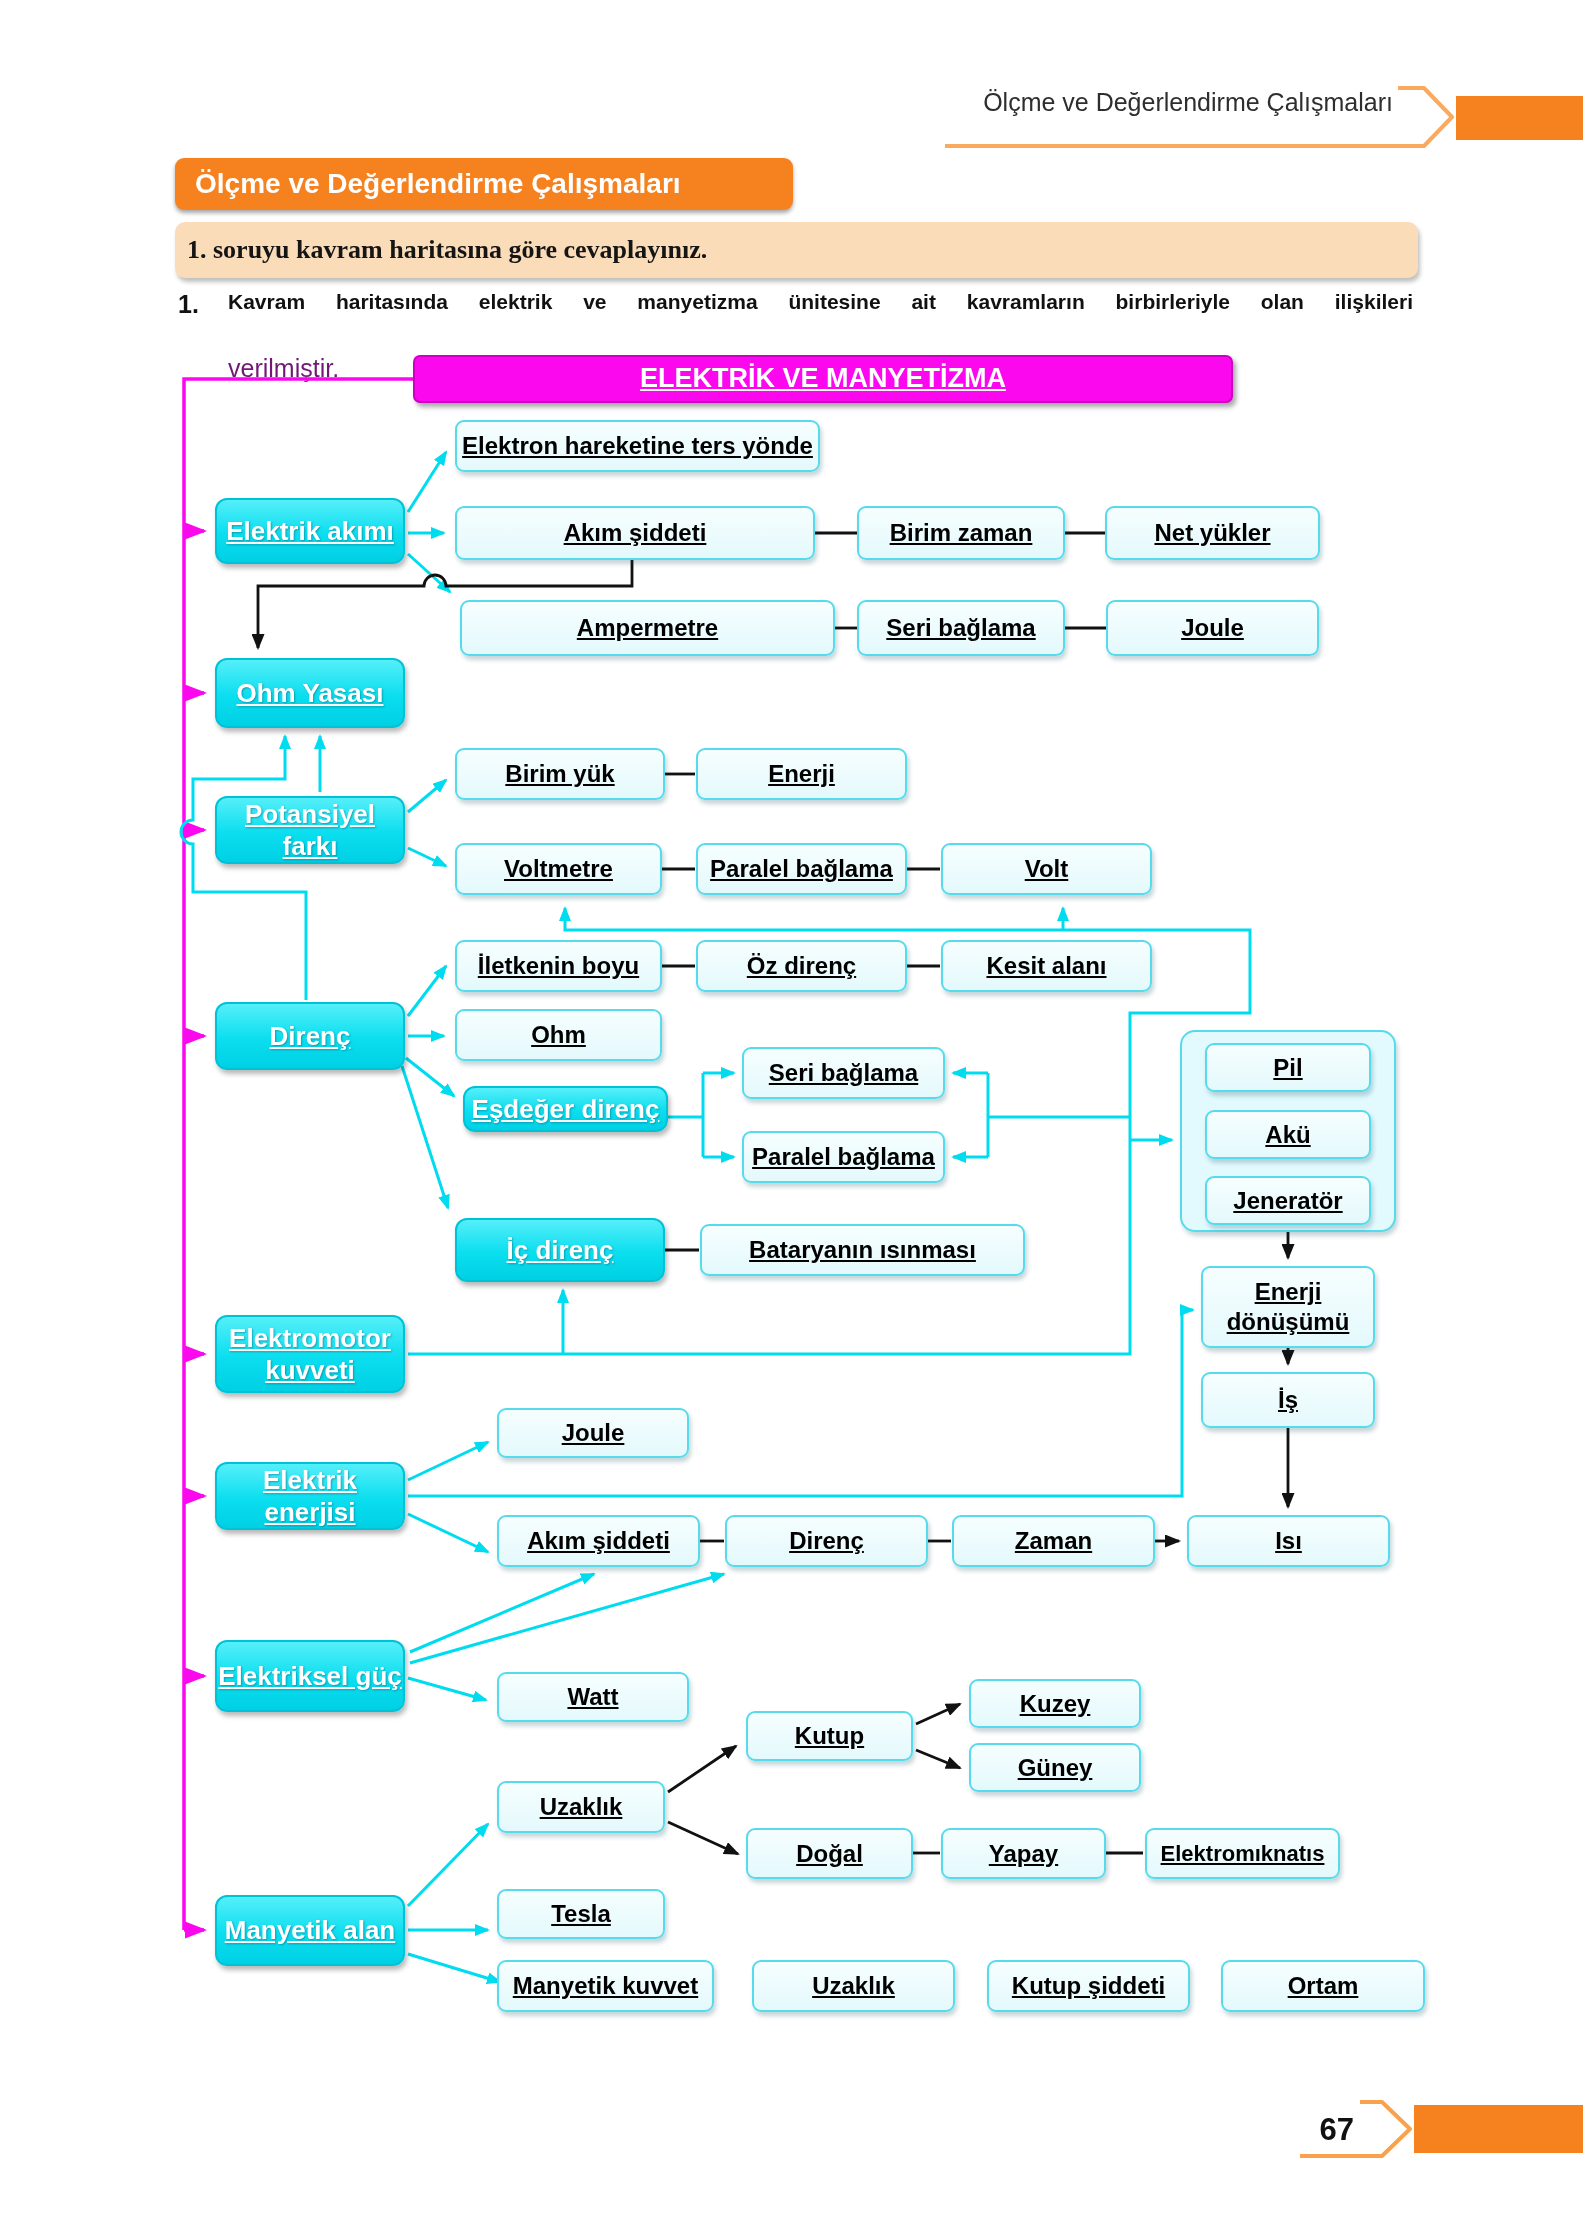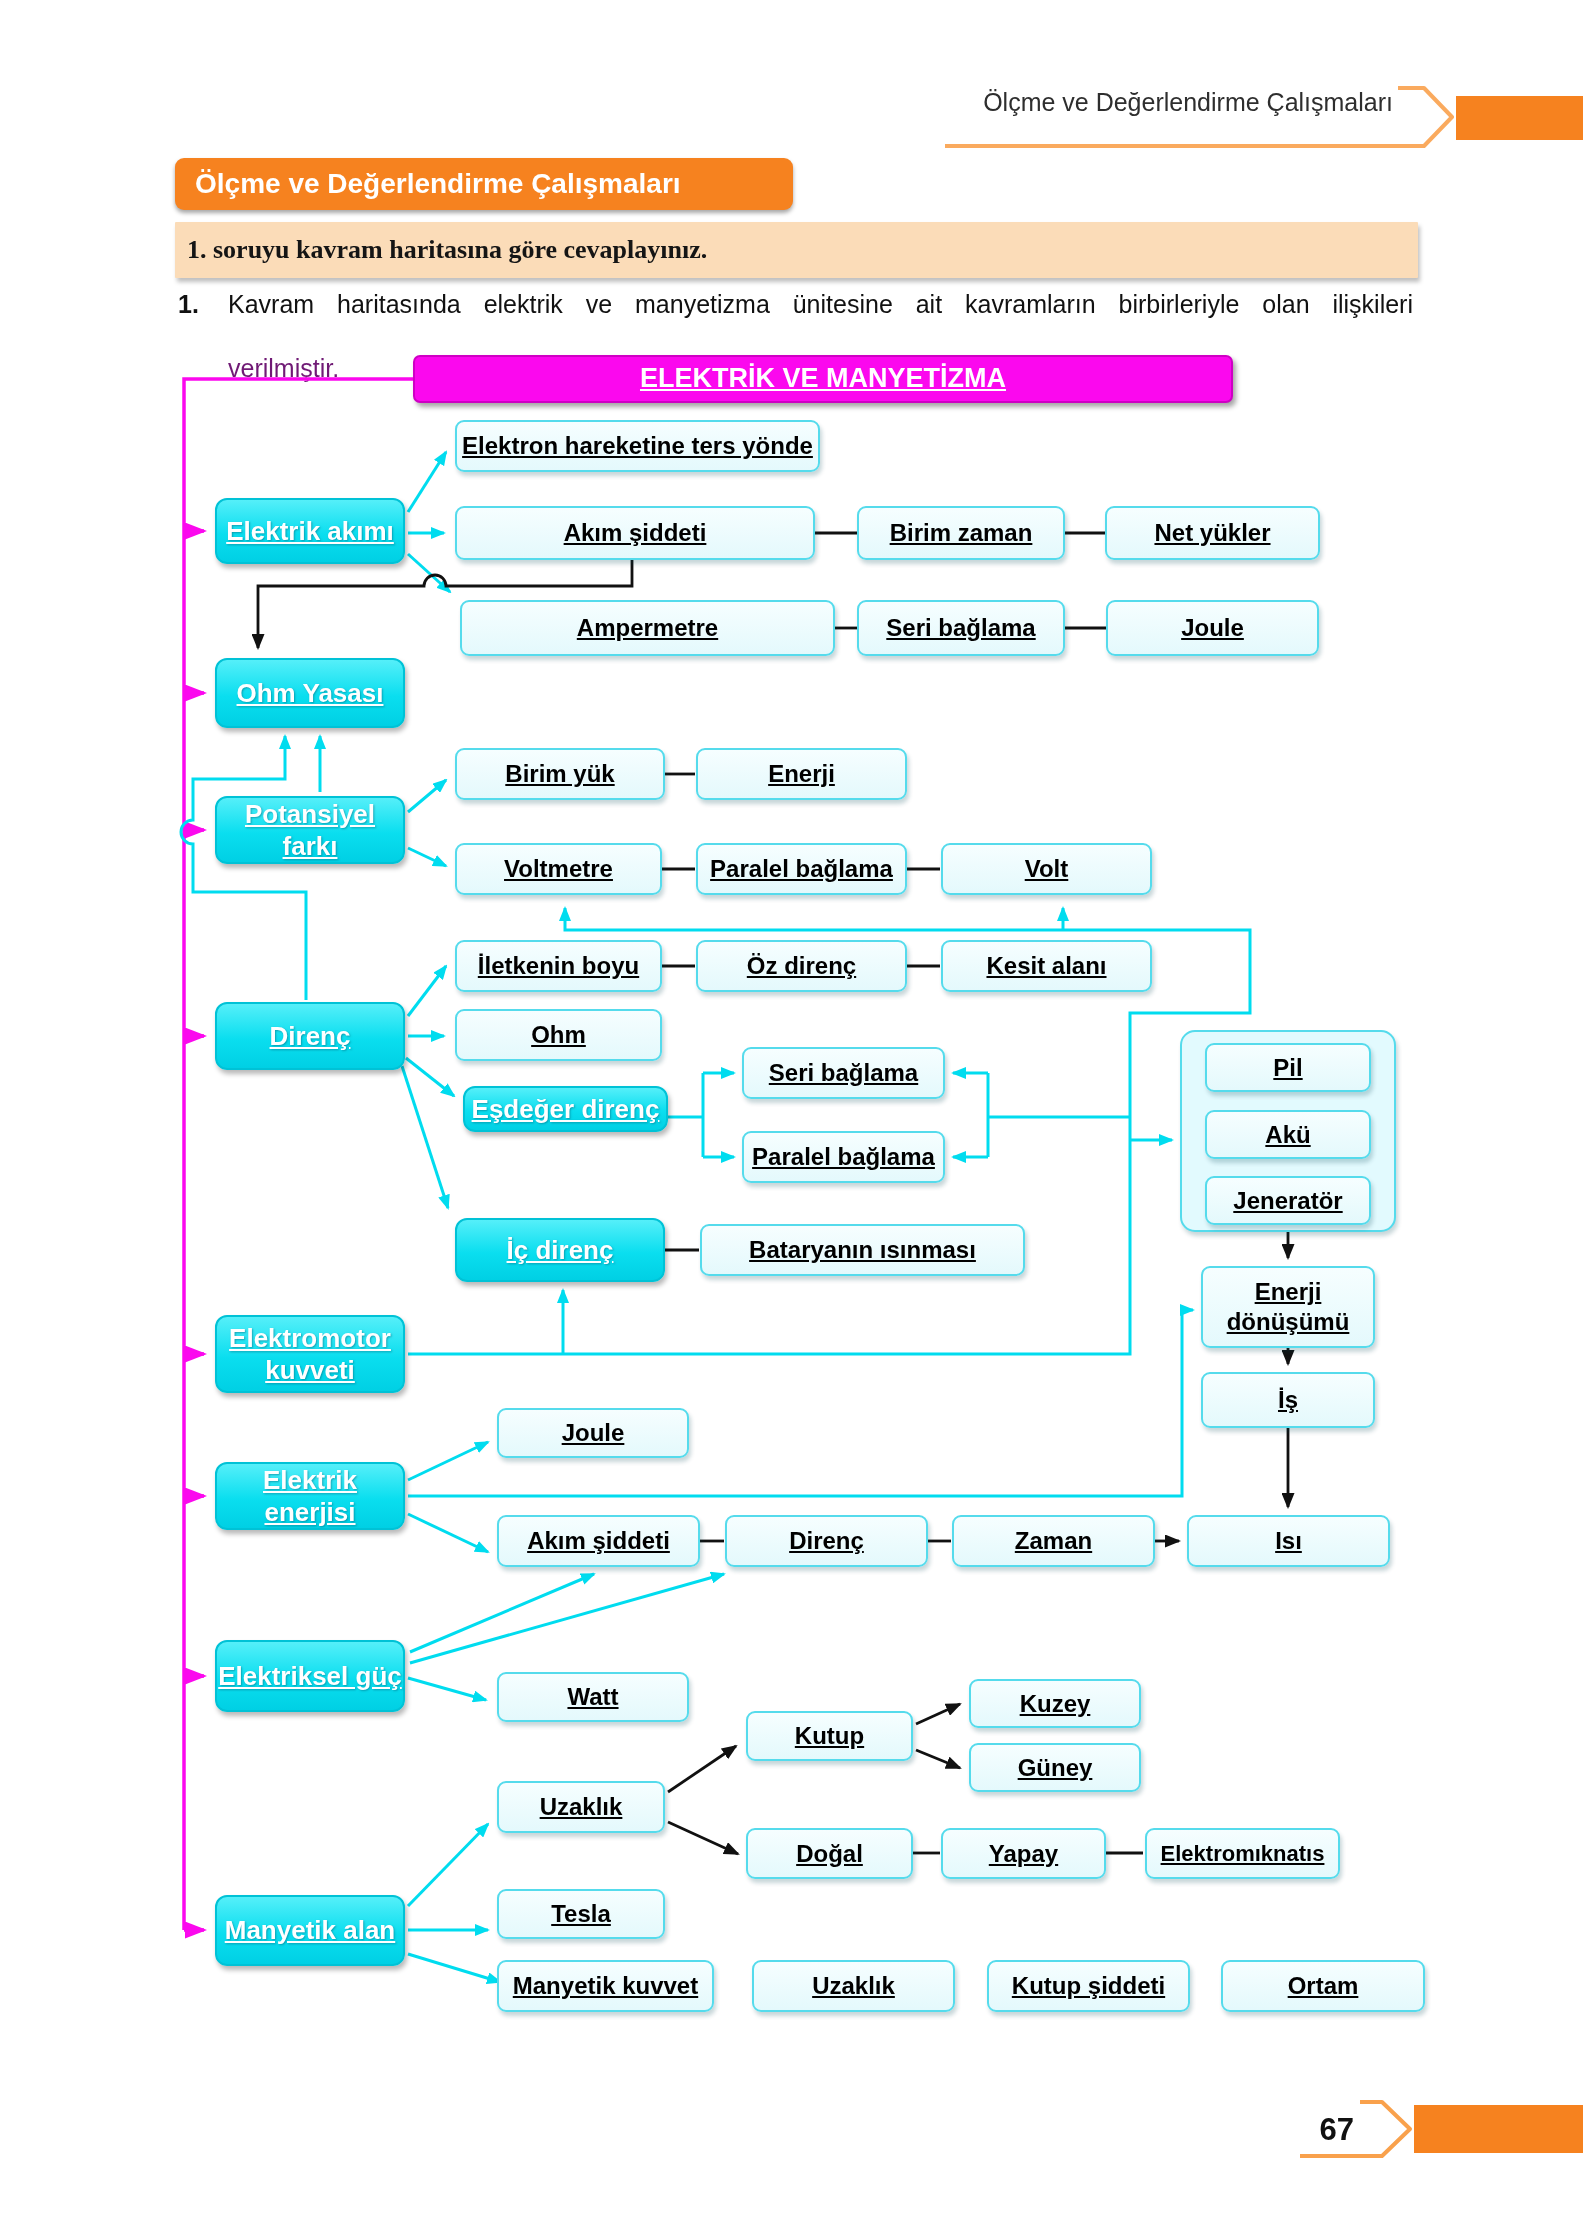--- a/index.html
+++ b/index.html
@@ -13,28 +13,28 @@
   .pg-bar{position:absolute;left:1414px;top:2105px;width:169px;height:48px;background:#F6821F;}
   .pg-num{position:absolute;left:1270px;top:2112px;width:84px;text-align:right;
       font-size:31px;font-weight:bold;color:#111;}
 
   
   .banner{position:absolute;left:175px;top:158px;width:618px;height:52px;background:#F6821F;
       border-radius:9px;box-shadow:0 3px 4px rgba(0,0,0,.35);color:#fff;font-weight:bold;
       font-size:28px;display:flex;align-items:center;padding-left:20px;box-sizing:border-box;}
   
   .instr{position:absolute;left:175px;top:222px;width:1243px;height:56px;background:#FBDCB8;
-      border-radius:1px;box-shadow:2px 4px 4px rgba(0,0,0,.25);
+      border-radius:10px;box-shadow:2px 4px 4px rgba(0,0,0,.25);
       font-family:"Liberation Serif",serif;font-weight:bold;font-size:26px;color:#151515;
       display:flex;align-items:center;padding-left:12px;box-sizing:border-box;}
 
   
   .q-num{position:absolute;left:178px;top:290px;font-size:25px;font-weight:bold;color:#111;}
-  .q-line1{position:absolute;left:228px;top:290px;width:1185px;font-size:25px;color:#111;
-      text-align:justify;}
+  .q-line1{position:absolute;left:228px;top:290px;width:1185px;font-size:21px;color:#111;
+      text-align:justify;font-weight:bold;}
   .q-line1::after{content:"";display:inline-block;width:100%;}
   .q-line2{position:absolute;left:228px;top:334px;width:1185px;font-size:25px;color:#701a75;margin-top:20px;}
 
   
   .node{position:absolute;display:flex;align-items:center;justify-content:center;
       text-align:center;box-sizing:border-box;line-height:1.25;text-decoration:underline;}
   .root{background:#FB08EE;border:2px solid #CF00C4;border-radius:7px;color:#fff;
       font-weight:bold;font-size:27px;box-shadow:3px 4px 5px rgba(0,0,0,.35);}
   .p{background:linear-gradient(180deg,#55EFF9 0%,#0ADEEF 55%,#00D0E4 100%);
       border:2px solid #00C2D6;border-radius:12px;color:#fff;font-weight:bold;font-size:26px;

